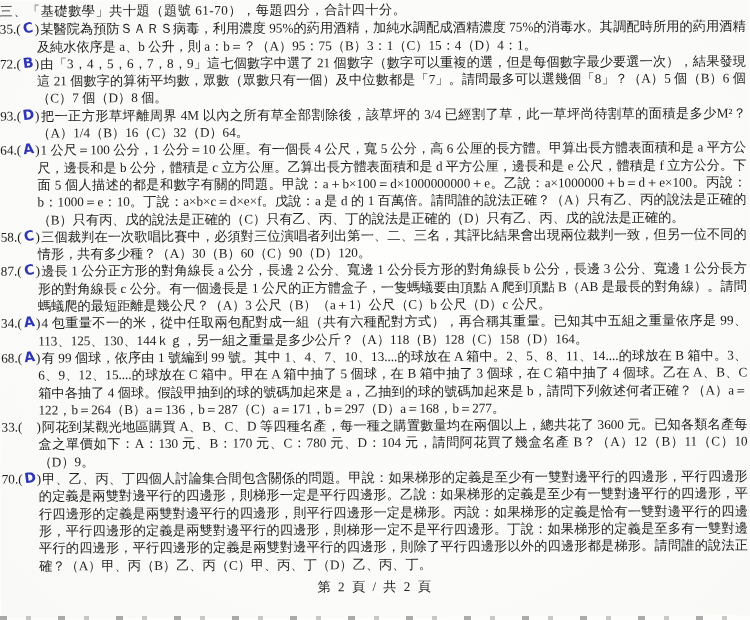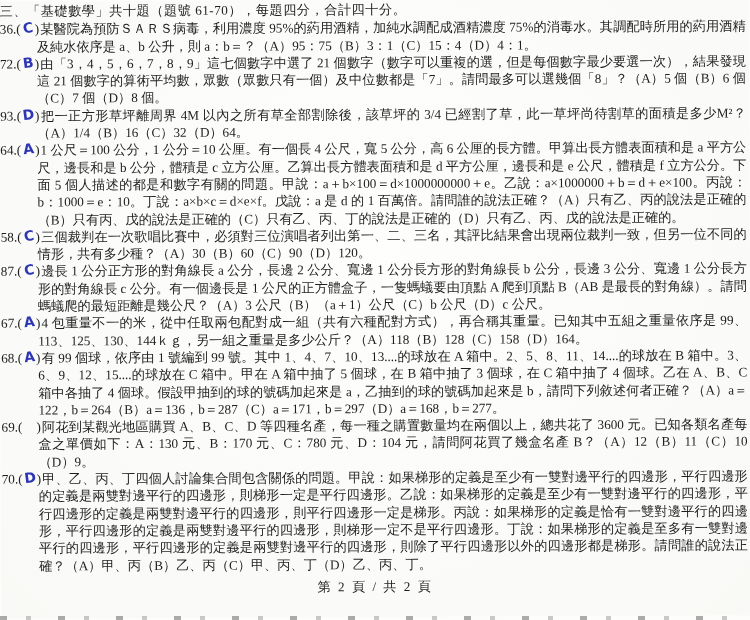--- a/index.html
+++ b/index.html
@@ -54,36 +54,36 @@
     opacity:.7;
   }
 </style>
 </head>
 <body>
 
 <div class="page">
 
   <div class="section-header">三、「基礎數學」共十題（題號 61-70），每題四分，合計四十分。</div>
 
-  <div class="question"><span class="qnum">36.</span><span class="paren">(</span><span class="answer">C</span><span class="paren">)</span><span class="qtext">某醫院為預防ＳＡＲＳ病毒，利用濃度 95%的葯用酒精，加純水調配成酒精濃度 75%的消毒水。其調配時所用的葯用酒精及純水依序是 a、b 公升，則 a：b＝？（A）95：75（B）3：1（C）15：4（D）4：1。</span></div>
+  <div class="question"><span class="qnum">35.</span><span class="paren">(</span><span class="answer">C</span><span class="paren">)</span><span class="qtext">某醫院為預防ＳＡＲＳ病毒，利用濃度 95%的葯用酒精，加純水調配成酒精濃度 75%的消毒水。其調配時所用的葯用酒精及純水依序是 a、b 公升，則 a：b＝？（A）95：75（B）3：1（C）15：4（D）4：1。</span></div>
 
   <div class="question"><span class="qnum">72.</span><span class="paren">(</span><span class="answer">B</span><span class="paren">)</span><span class="qtext">由「3，4，5，6，7，8，9」這七個數字中選了 21 個數字（數字可以重複的選，但是每個數字最少要選一次），結果發現這 21 個數字的算術平均數，眾數（眾數只有一個）及中位數都是「7」。請問最多可以選幾個「8」？（A）5 個（B）6 個（C）7 個（D）8 個。</span></div>
 
   <div class="question"><span class="qnum">93.</span><span class="paren">(</span><span class="answer">D</span><span class="paren">)</span><span class="qtext">把一正方形草坪離周界 4M 以內之所有草全部割除後，該草坪的 3/4 已經割了草，此一草坪尚待割草的面積是多少M²？（A）1/4（B）16（C）32（D）64。</span></div>
 
   <div class="question"><span class="qnum">64.</span><span class="paren">(</span><span class="answer">A</span><span class="paren">)</span><span class="qtext">1 公尺＝100 公分，1 公分＝10 公厘。有一個長 4 公尺，寬 5 公分，高 6 公厘的長方體。甲算出長方體表面積和是 a 平方公尺，邊長和是 b 公分，體積是 c 立方公厘。乙算出長方體表面積和是 d 平方公厘，邊長和是 e 公尺，體積是 f 立方公分。下面 5 個人描述的都是和數字有關的問題。甲說：a＋b×100＝d×1000000000＋e。乙說：a×1000000＋b＝d＋e×100。丙說：b：1000＝e：10。丁說：a×b×c＝d×e×f。戊說：a 是 d 的 1 百萬倍。請問誰的說法正確？（A）只有乙、丙的說法是正確的（B）只有丙、戊的說法是正確的（C）只有乙、丙、丁的說法是正確的（D）只有乙、丙、戊的說法是正確的。</span></div>
 
   <div class="question"><span class="qnum">58.</span><span class="paren">(</span><span class="answer">C</span><span class="paren">)</span><span class="qtext">三個裁判在一次歌唱比賽中，必須對三位演唱者列出第一、二、三名，其評比結果會出現兩位裁判一致，但另一位不同的情形，共有多少種？（A）30（B）60（C）90（D）120。</span></div>
 
   <div class="question"><span class="qnum">87.</span><span class="paren">(</span><span class="answer">C</span><span class="paren">)</span><span class="qtext">邊長 1 公分正方形的對角線長 a 公分，長邊 2 公分、寬邊 1 公分長方形的對角線長 b 公分，長邊 3 公分、寬邊 1 公分長方形的對角線長 c 公分。有一個邊長是 1 公尺的正方體盒子，一隻螞蟻要由頂點 A 爬到頂點 B（AB 是最長的對角線）。請問螞蟻爬的最短距離是幾公尺？（A）3 公尺（B）（a＋1）公尺（C）b 公尺（D）c 公尺。</span></div>
 
-  <div class="question"><span class="qnum">67.</span><span class="paren">(</span><span class="answer">A</span><span class="paren">)</span><span class="qtext">4 包重量不一的米，從中任取兩包配對成一組（共有六種配對方式），再合稱其重量。已知其中五組之重量依序是 99、113、125、130、144ｋｇ，另一組之重量是多少公斤？（A）118（B）128（C）158（D）164。</span></div>
+  <div class="question"><span class="qnum">34.</span><span class="paren">(</span><span class="answer">A</span><span class="paren">)</span><span class="qtext">4 包重量不一的米，從中任取兩包配對成一組（共有六種配對方式），再合稱其重量。已知其中五組之重量依序是 99、113、125、130、144ｋｇ，另一組之重量是多少公斤？（A）118（B）128（C）158（D）164。</span></div>
 
   <div class="question"><span class="qnum">68.</span><span class="paren">(</span><span class="answer">A</span><span class="paren">)</span><span class="qtext">有 99 個球，依序由 1 號編到 99 號。其中 1、4、7、10、13....的球放在 A 箱中。2、5、8、11、14....的球放在 B 箱中。3、6、9、12、15....的球放在 C 箱中。甲在 A 箱中抽了 5 個球，在 B 箱中抽了 3 個球，在 C 箱中抽了 4 個球。乙在 A、B、C 箱中各抽了 4 個球。假設甲抽到的球的號碼加起來是 a，乙抽到的球的號碼加起來是 b，請問下列敘述何者正確？（A）a＝122，b＝264（B）a＝136，b＝287（C）a＝171，b＝297（D）a＝168，b＝277。</span></div>
 
-  <div class="question"><span class="qnum">69.</span><span class="paren">(</span><span class="answer"></span><span class="paren">)</span><span class="qtext">阿花到某觀光地區購買 A、B、C、D 等四種名產，每一種之購置數量均在兩個以上，總共花了 3600 元。已知各類名產每盒之單價如下：A：130 元、B：170 元、C：780 元、D：104 元，請問阿花買了幾盒名產 B？（A）12（B）11（C）10（D）9。</span></div>
+  <div class="question"><span class="qnum">33.</span><span class="paren">(</span><span class="answer"></span><span class="paren">)</span><span class="qtext">阿花到某觀光地區購買 A、B、C、D 等四種名產，每一種之購置數量均在兩個以上，總共花了 3600 元。已知各類名產每盒之單價如下：A：130 元、B：170 元、C：780 元、D：104 元，請問阿花買了幾盒名產 B？（A）12（B）11（C）10（D）9。</span></div>
 
   <div class="question"><span class="qnum">70.</span><span class="paren">(</span><span class="answer">D</span><span class="paren">)</span><span class="qtext">甲、乙、丙、丁四個人討論集合間包含關係的問題。甲說：如果梯形的定義是至少有一雙對邊平行的四邊形，平行四邊形的定義是兩雙對邊平行的四邊形，則梯形一定是平行四邊形。乙說：如果梯形的定義是至少有一雙對邊平行的四邊形，平行四邊形的定義是兩雙對邊平行的四邊形，則平行四邊形一定是梯形。丙說：如果梯形的定義是恰有一雙對邊平行的四邊形，平行四邊形的定義是兩雙對邊平行的四邊形，則梯形一定不是平行四邊形。丁說：如果梯形的定義是至多有一雙對邊平行的四邊形，平行四邊形的定義是兩雙對邊平行的四邊形，則除了平行四邊形以外的四邊形都是梯形。請問誰的說法正確？（A）甲、丙（B）乙、丙（C）甲、丙、丁（D）乙、丙、丁。</span></div>
 
   <div class="footer">第 2 頁 / 共 2 頁</div>
 </div>
 
 <div class="scan-edge"></div>
 
 </body></html>

